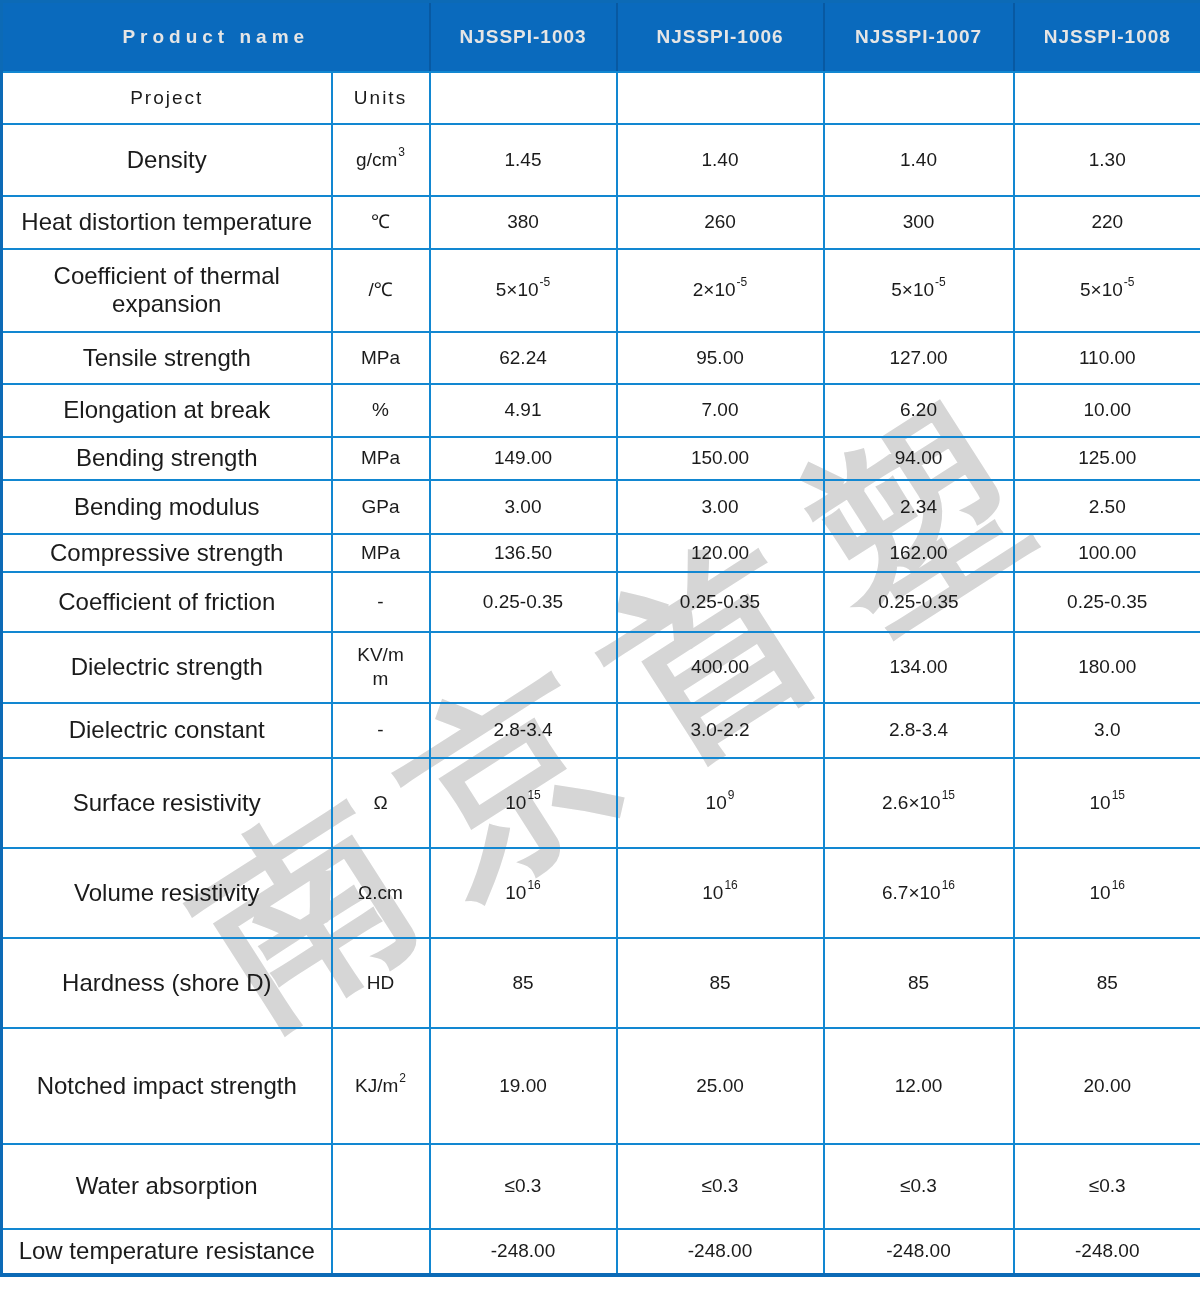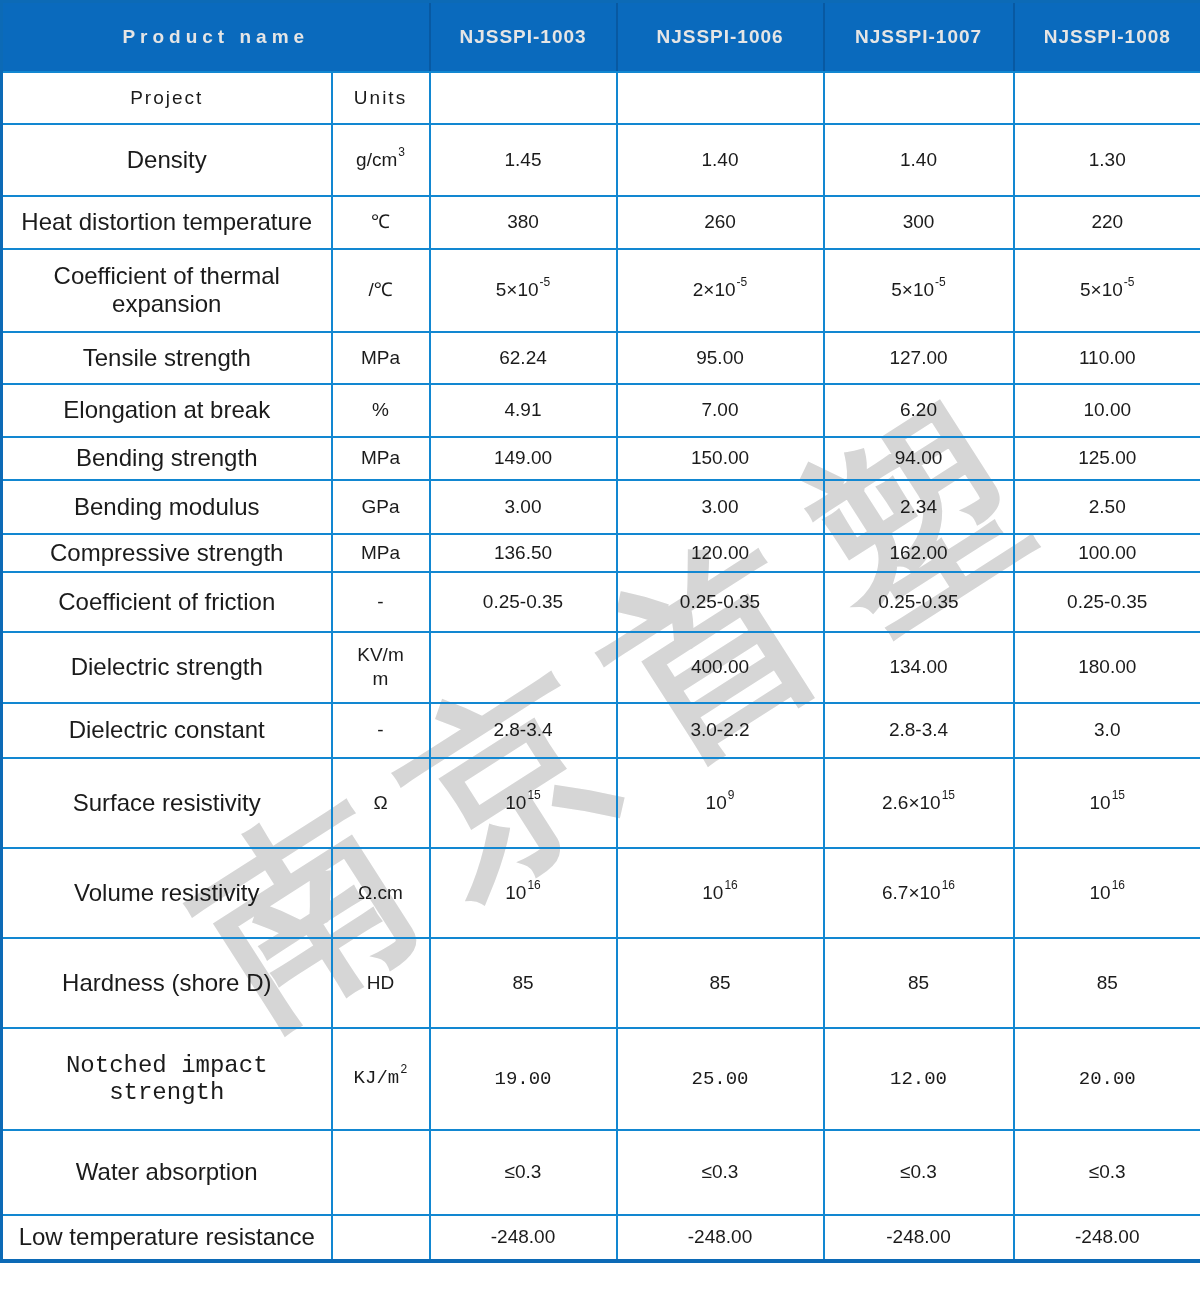--- a/index.html
+++ b/index.html
@@ -64,21 +64,21 @@
   tbody tr:nth-child(6)  { height: 53px; }
   tbody tr:nth-child(7)  { height: 43px; }
   tbody tr:nth-child(8)  { height: 54px; }
   tbody tr:nth-child(9)  { height: 38px; }
   tbody tr:nth-child(10) { height: 60px; }
   tbody tr:nth-child(11) { height: 71px; }
   tbody tr:nth-child(12) { height: 55px; }
   tbody tr:nth-child(13) { height: 90px; }
   tbody tr:nth-child(14) { height: 90px; }
   tbody tr:nth-child(15) { height: 90px; }
-  tbody tr:nth-child(16) { height: 102px; font-family: Liberation Mono, monospace; }
+  tbody tr:nth-child(16) { height: 116px; }
   tbody tr:nth-child(17) { height: 85px; }
   tbody tr:nth-child(18) { height: 46px; }
 </style>
 </head>
 <body>
 
 <div class="page">
   <div class="watermark">南京首塑</div>
 
   <table class="spec">

